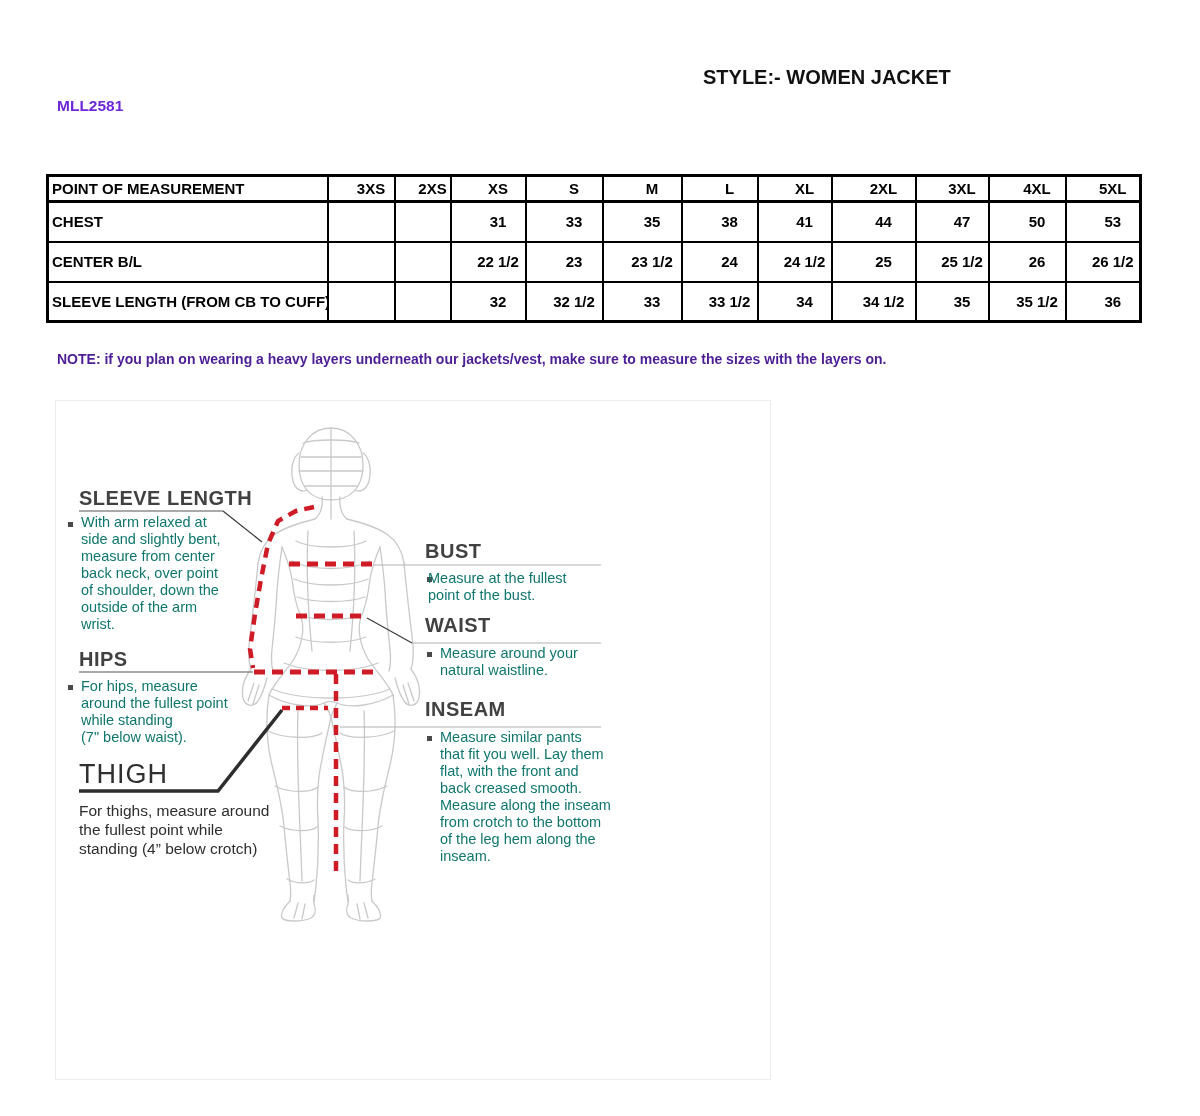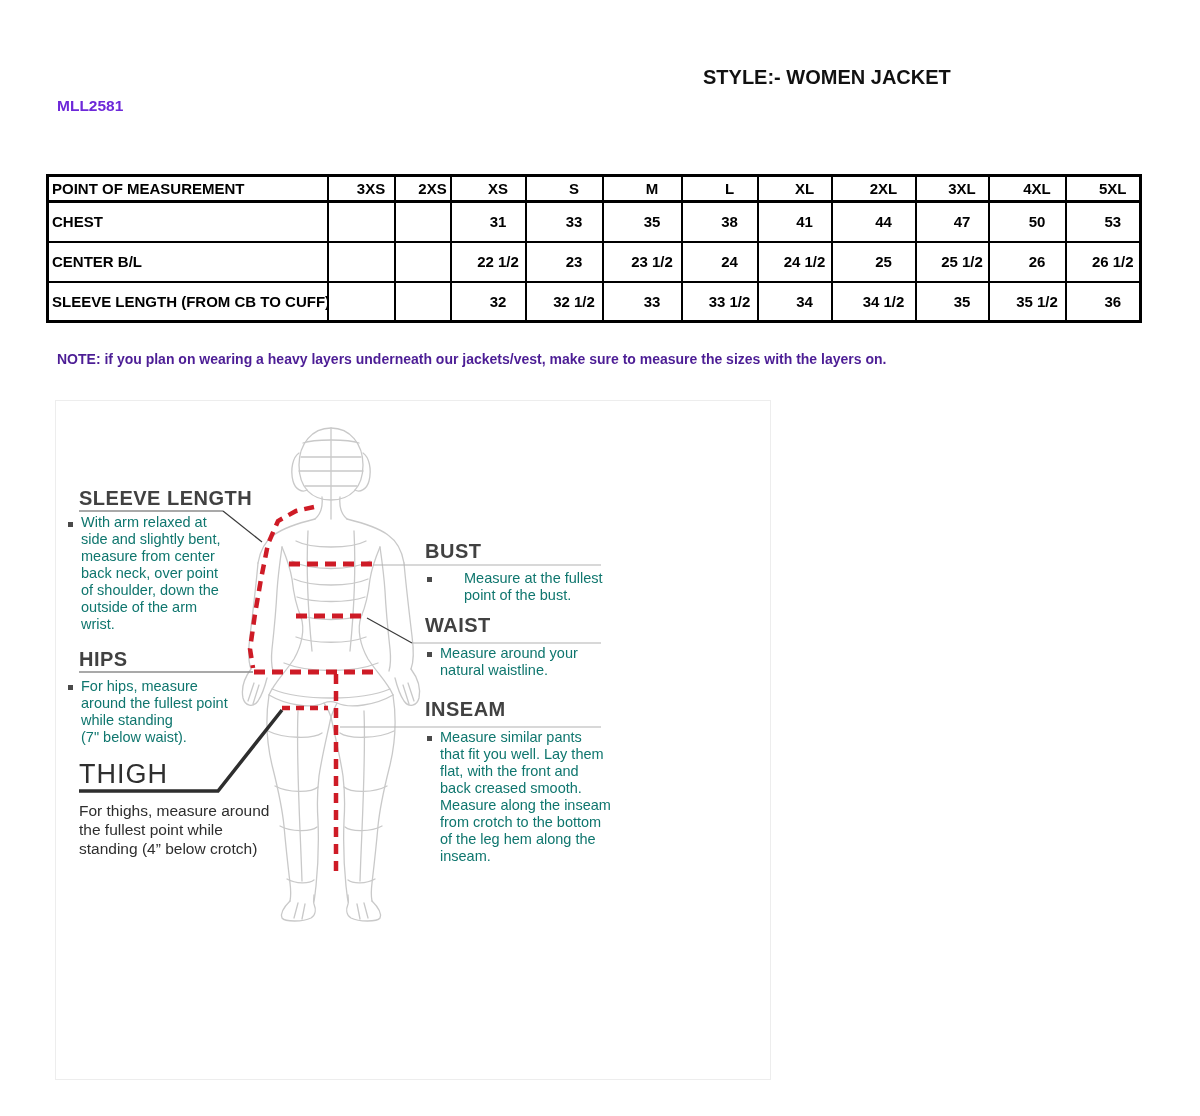--- a/index.html
+++ b/index.html
@@ -248,21 +248,21 @@
 while standing
 (7" below waist).</div>
 
   <div class="guide-heading big" style="left:23px; top:358px">THIGH</div>
   <div class="guide-text dark" style="left:23px; top:400px">For thighs, measure around
 the fullest point while
 standing (4” below crotch)</div>
 
   <div class="guide-heading" style="left:369px; top:139px">BUST</div>
   <div class="bullet-square" style="left:371px; top:176px"></div>
-  <div class="guide-text" style="left:408px; top:169px">Measure at the fullest
+  <div class="guide-text" style="left:372px; top:169px">Measure at the fullest
 point of the bust.</div>
 
   <div class="guide-heading" style="left:369px; top:213px">WAIST</div>
   <div class="bullet-square" style="left:371px; top:251px"></div>
   <div class="guide-text" style="left:384px; top:244px">Measure around your
 natural waistline.</div>
 
   <div class="guide-heading" style="left:369px; top:297px">INSEAM</div>
   <div class="bullet-square" style="left:371px; top:335px"></div>
   <div class="guide-text" style="left:384px; top:328px">Measure similar pants

